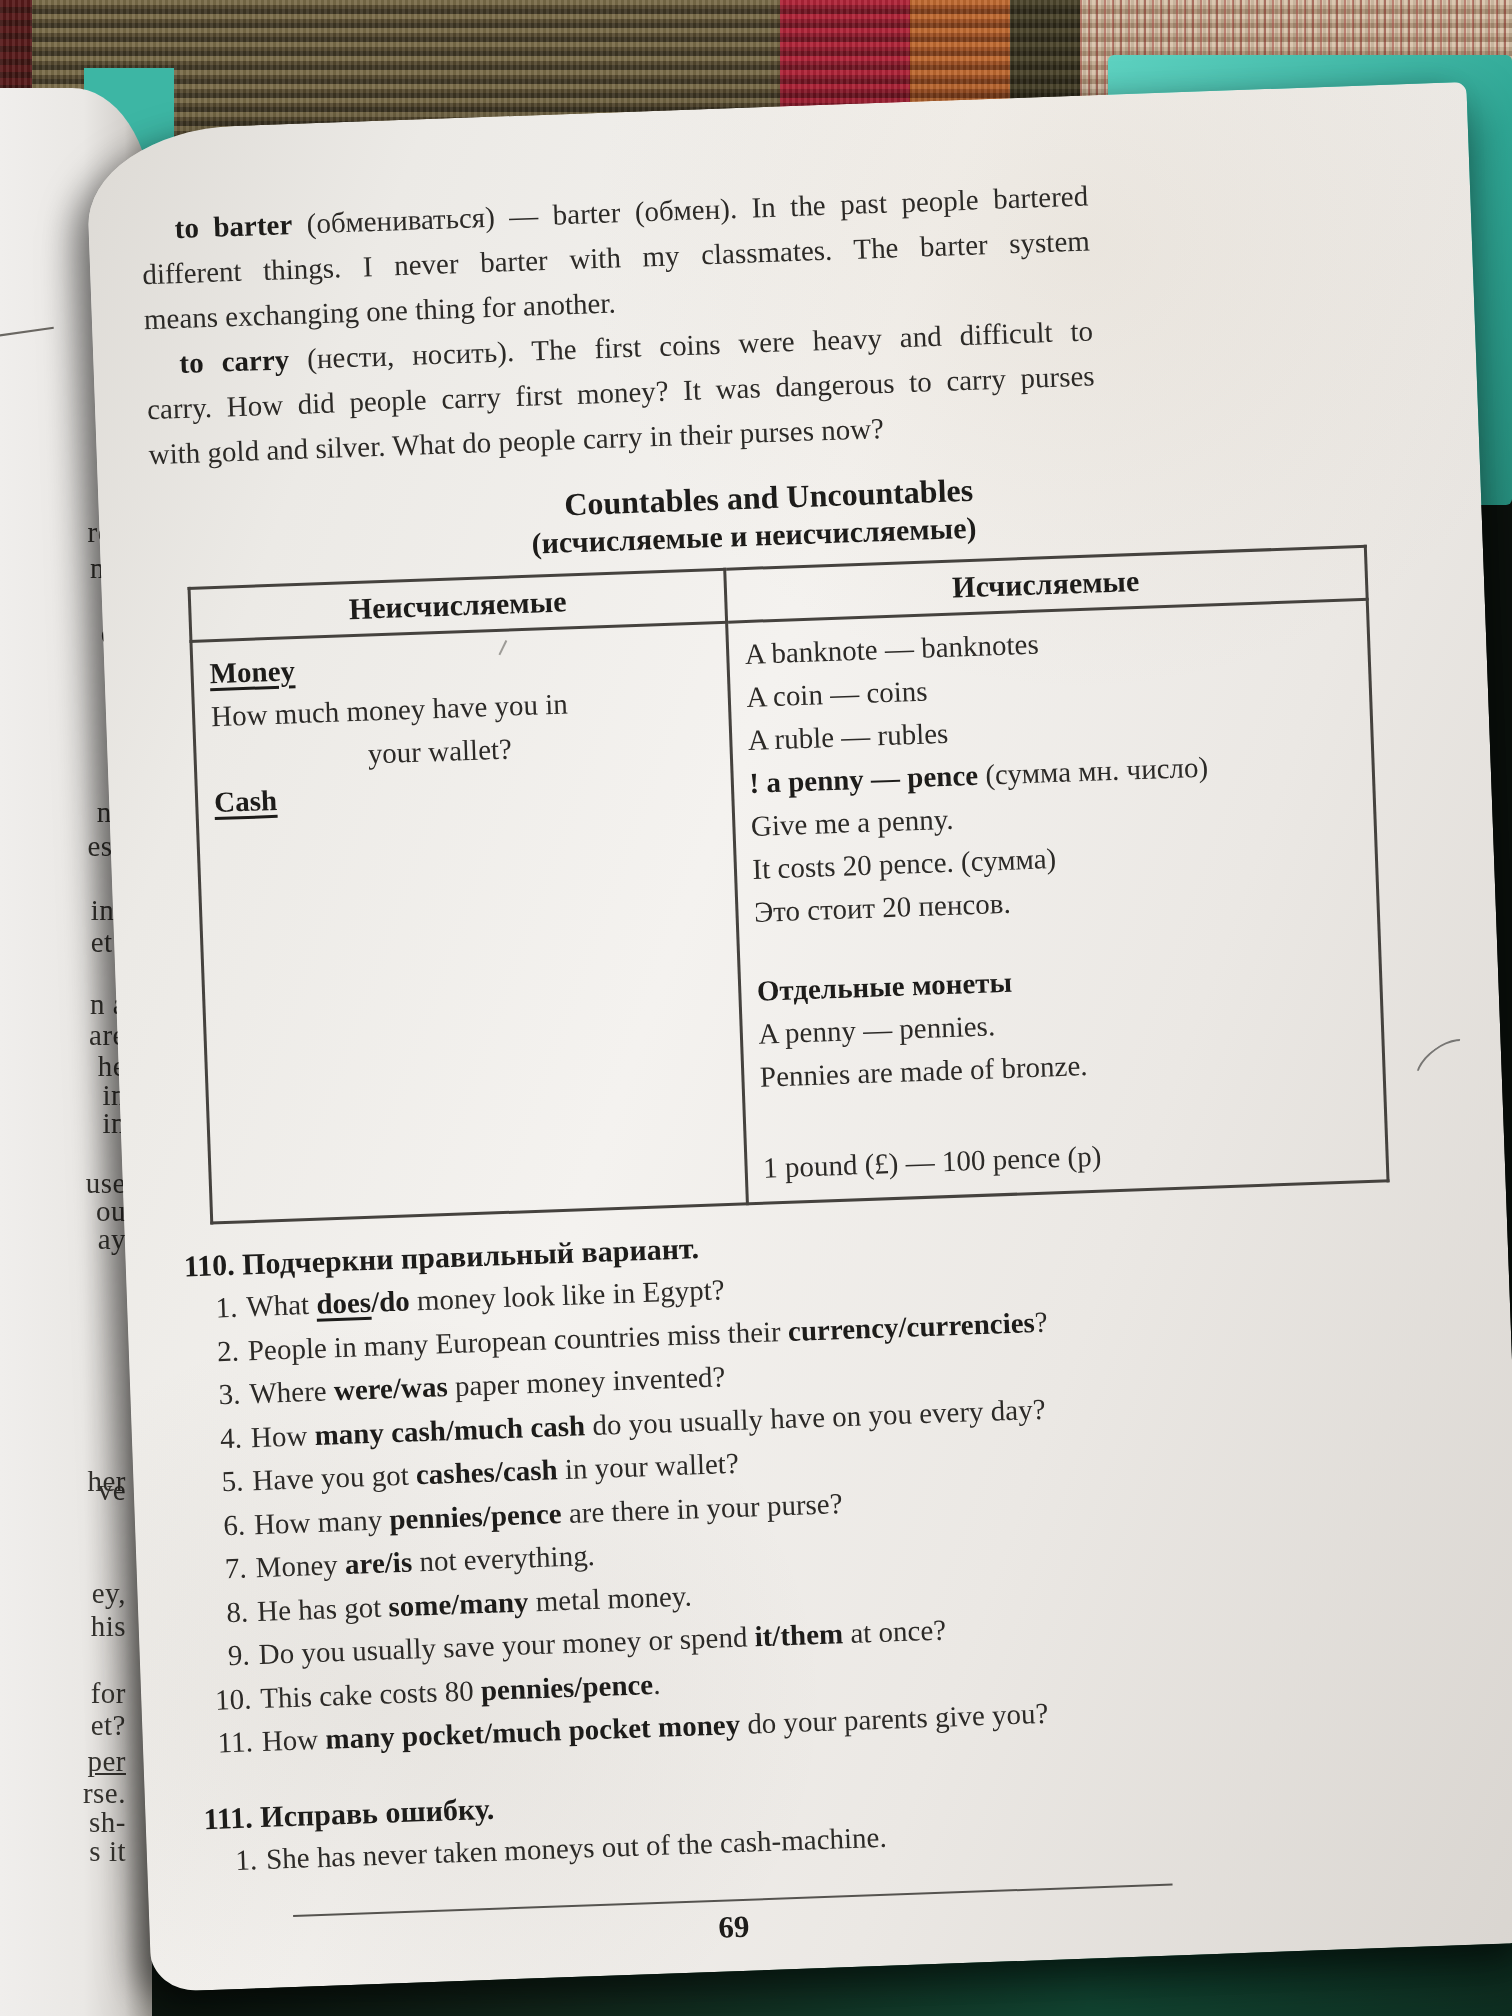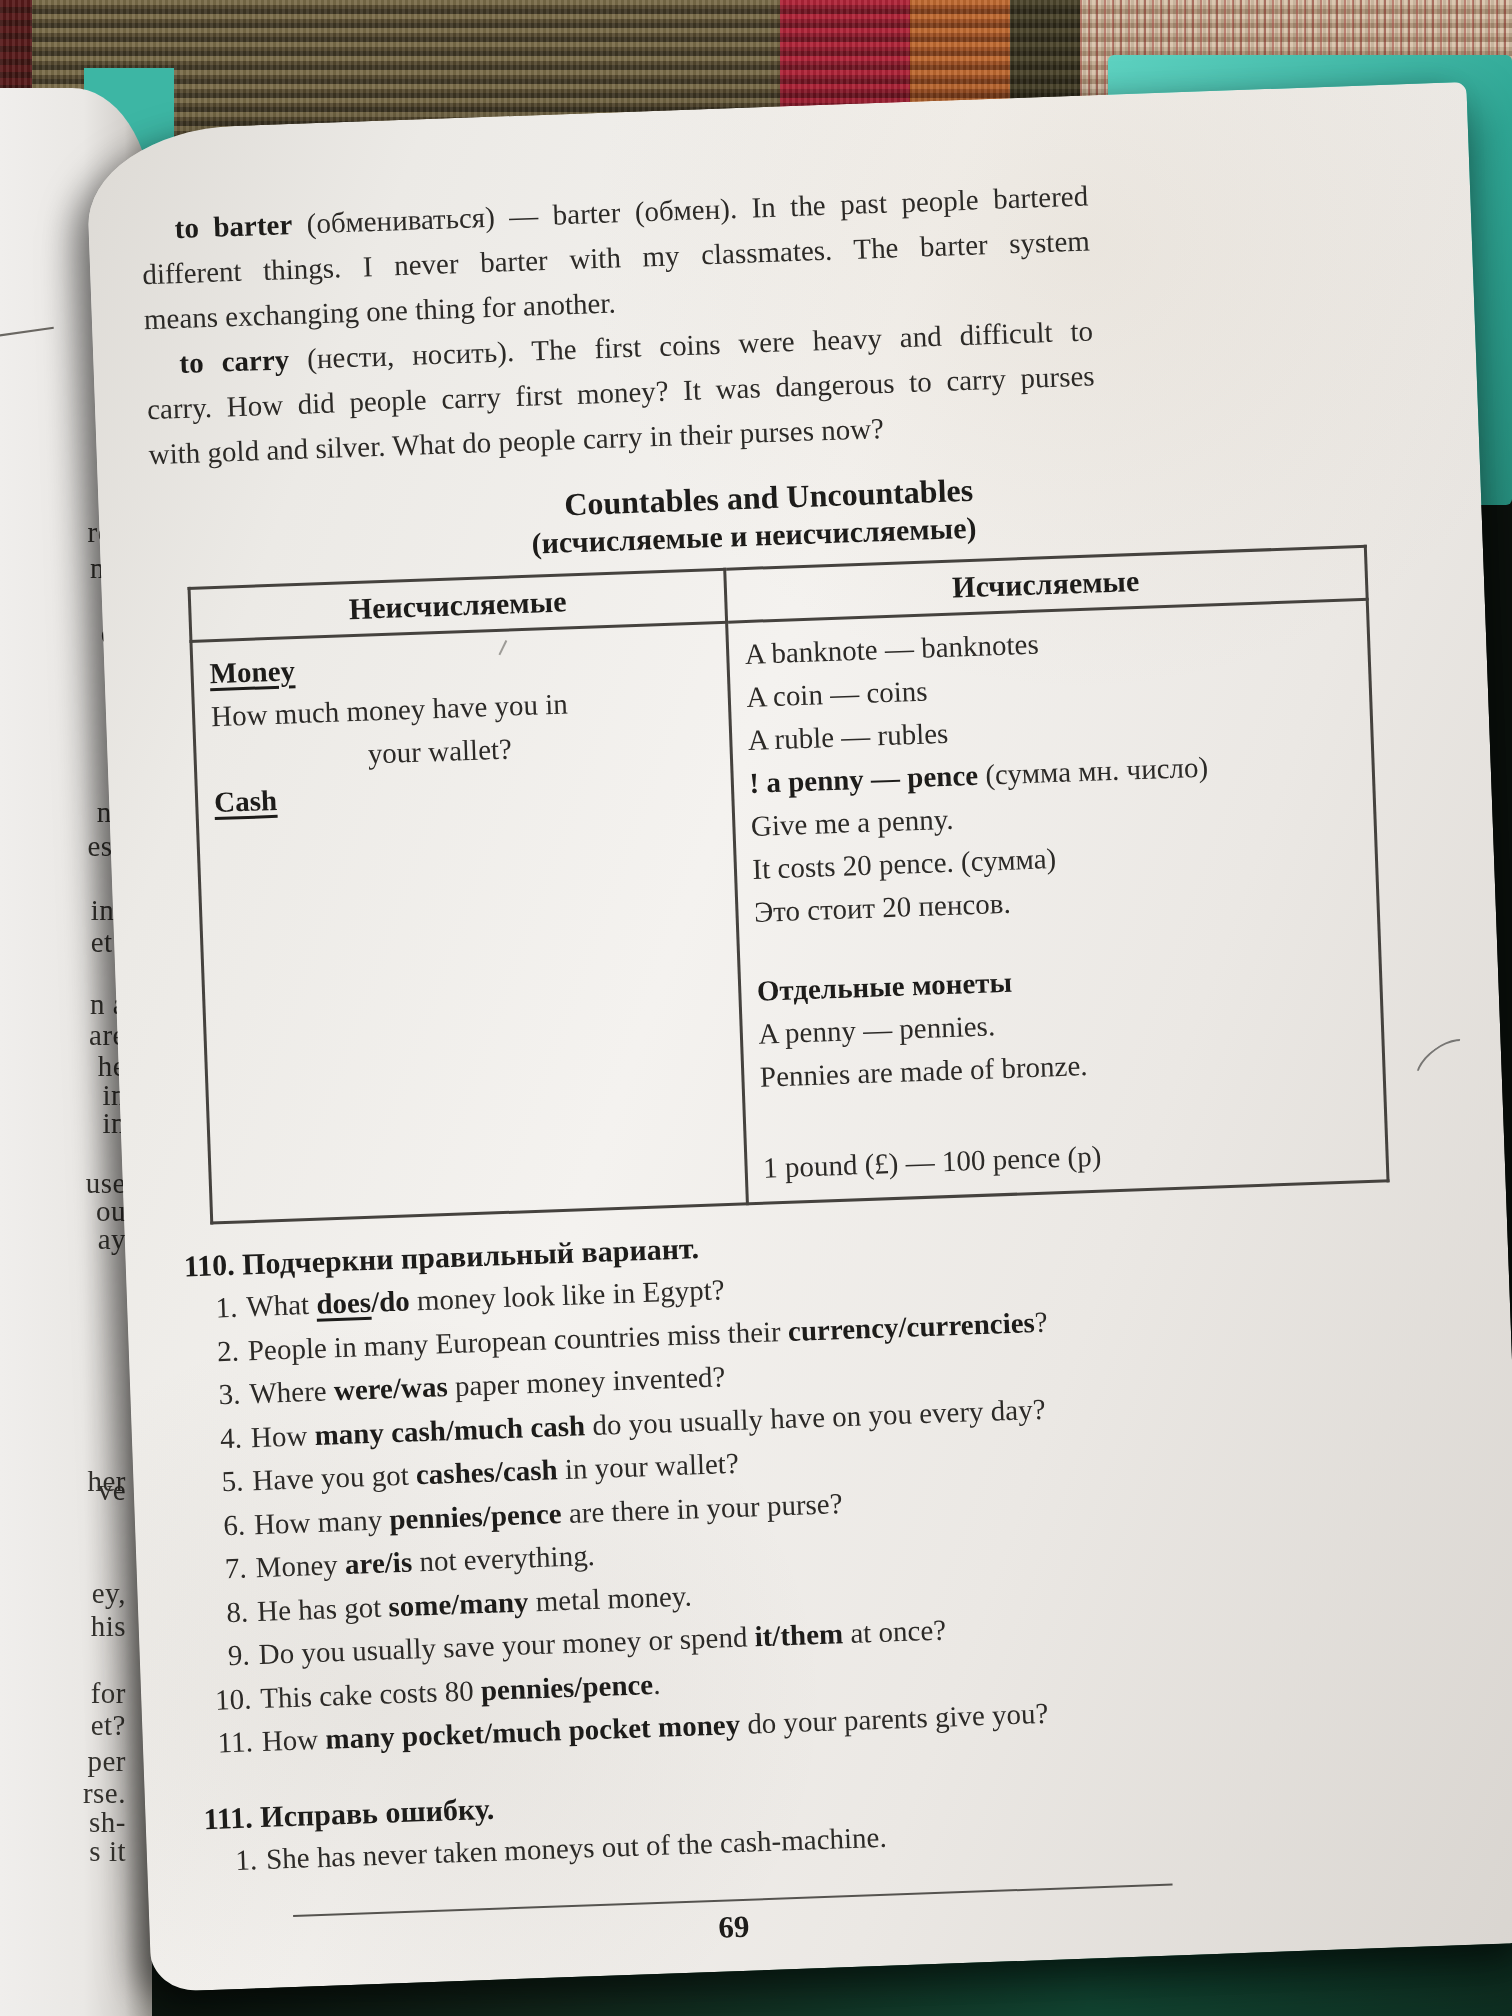--- a/index.html
+++ b/index.html
@@ -120,21 +120,21 @@
         <span class="frag" style="top: 1019px;">in</span>
         <span class="frag" style="top: 1079px;">use</span>
         <span class="frag" style="top: 1107px;">ou</span>
         <span class="frag" style="top: 1135px;">ay</span>
         <span class="frag" style="top: 1386px;">ve</span>
         <span class="frag" style="top: 1377px; margin-left: 8px;">her</span>
         <span class="frag" style="top: 1489px;">ey,</span>
         <span class="frag" style="top: 1522px;">his</span>
         <span class="frag" style="top: 1589px;">for</span>
         <span class="frag" style="top: 1621px;">et?</span>
-        <span class="frag" style="top: 1657px;">per</span>
+        <span class="frag" style="top: 1657px; text-decoration: underline;">per</span>
         <span class="frag" style="top: 1689px; text-align: center;">rse.</span>
         <span class="frag" style="top: 1718px;">sh-</span>
         <span class="frag" style="top: 1747px;">s it</span>
       </div>
   </div>
 
   <div class="page">
 
     <div class="para">
         <div class="pline indent"><span class="b">to barter</span><span> (обмениваться) — barter (обмен). In the past people bartered</span></div>

